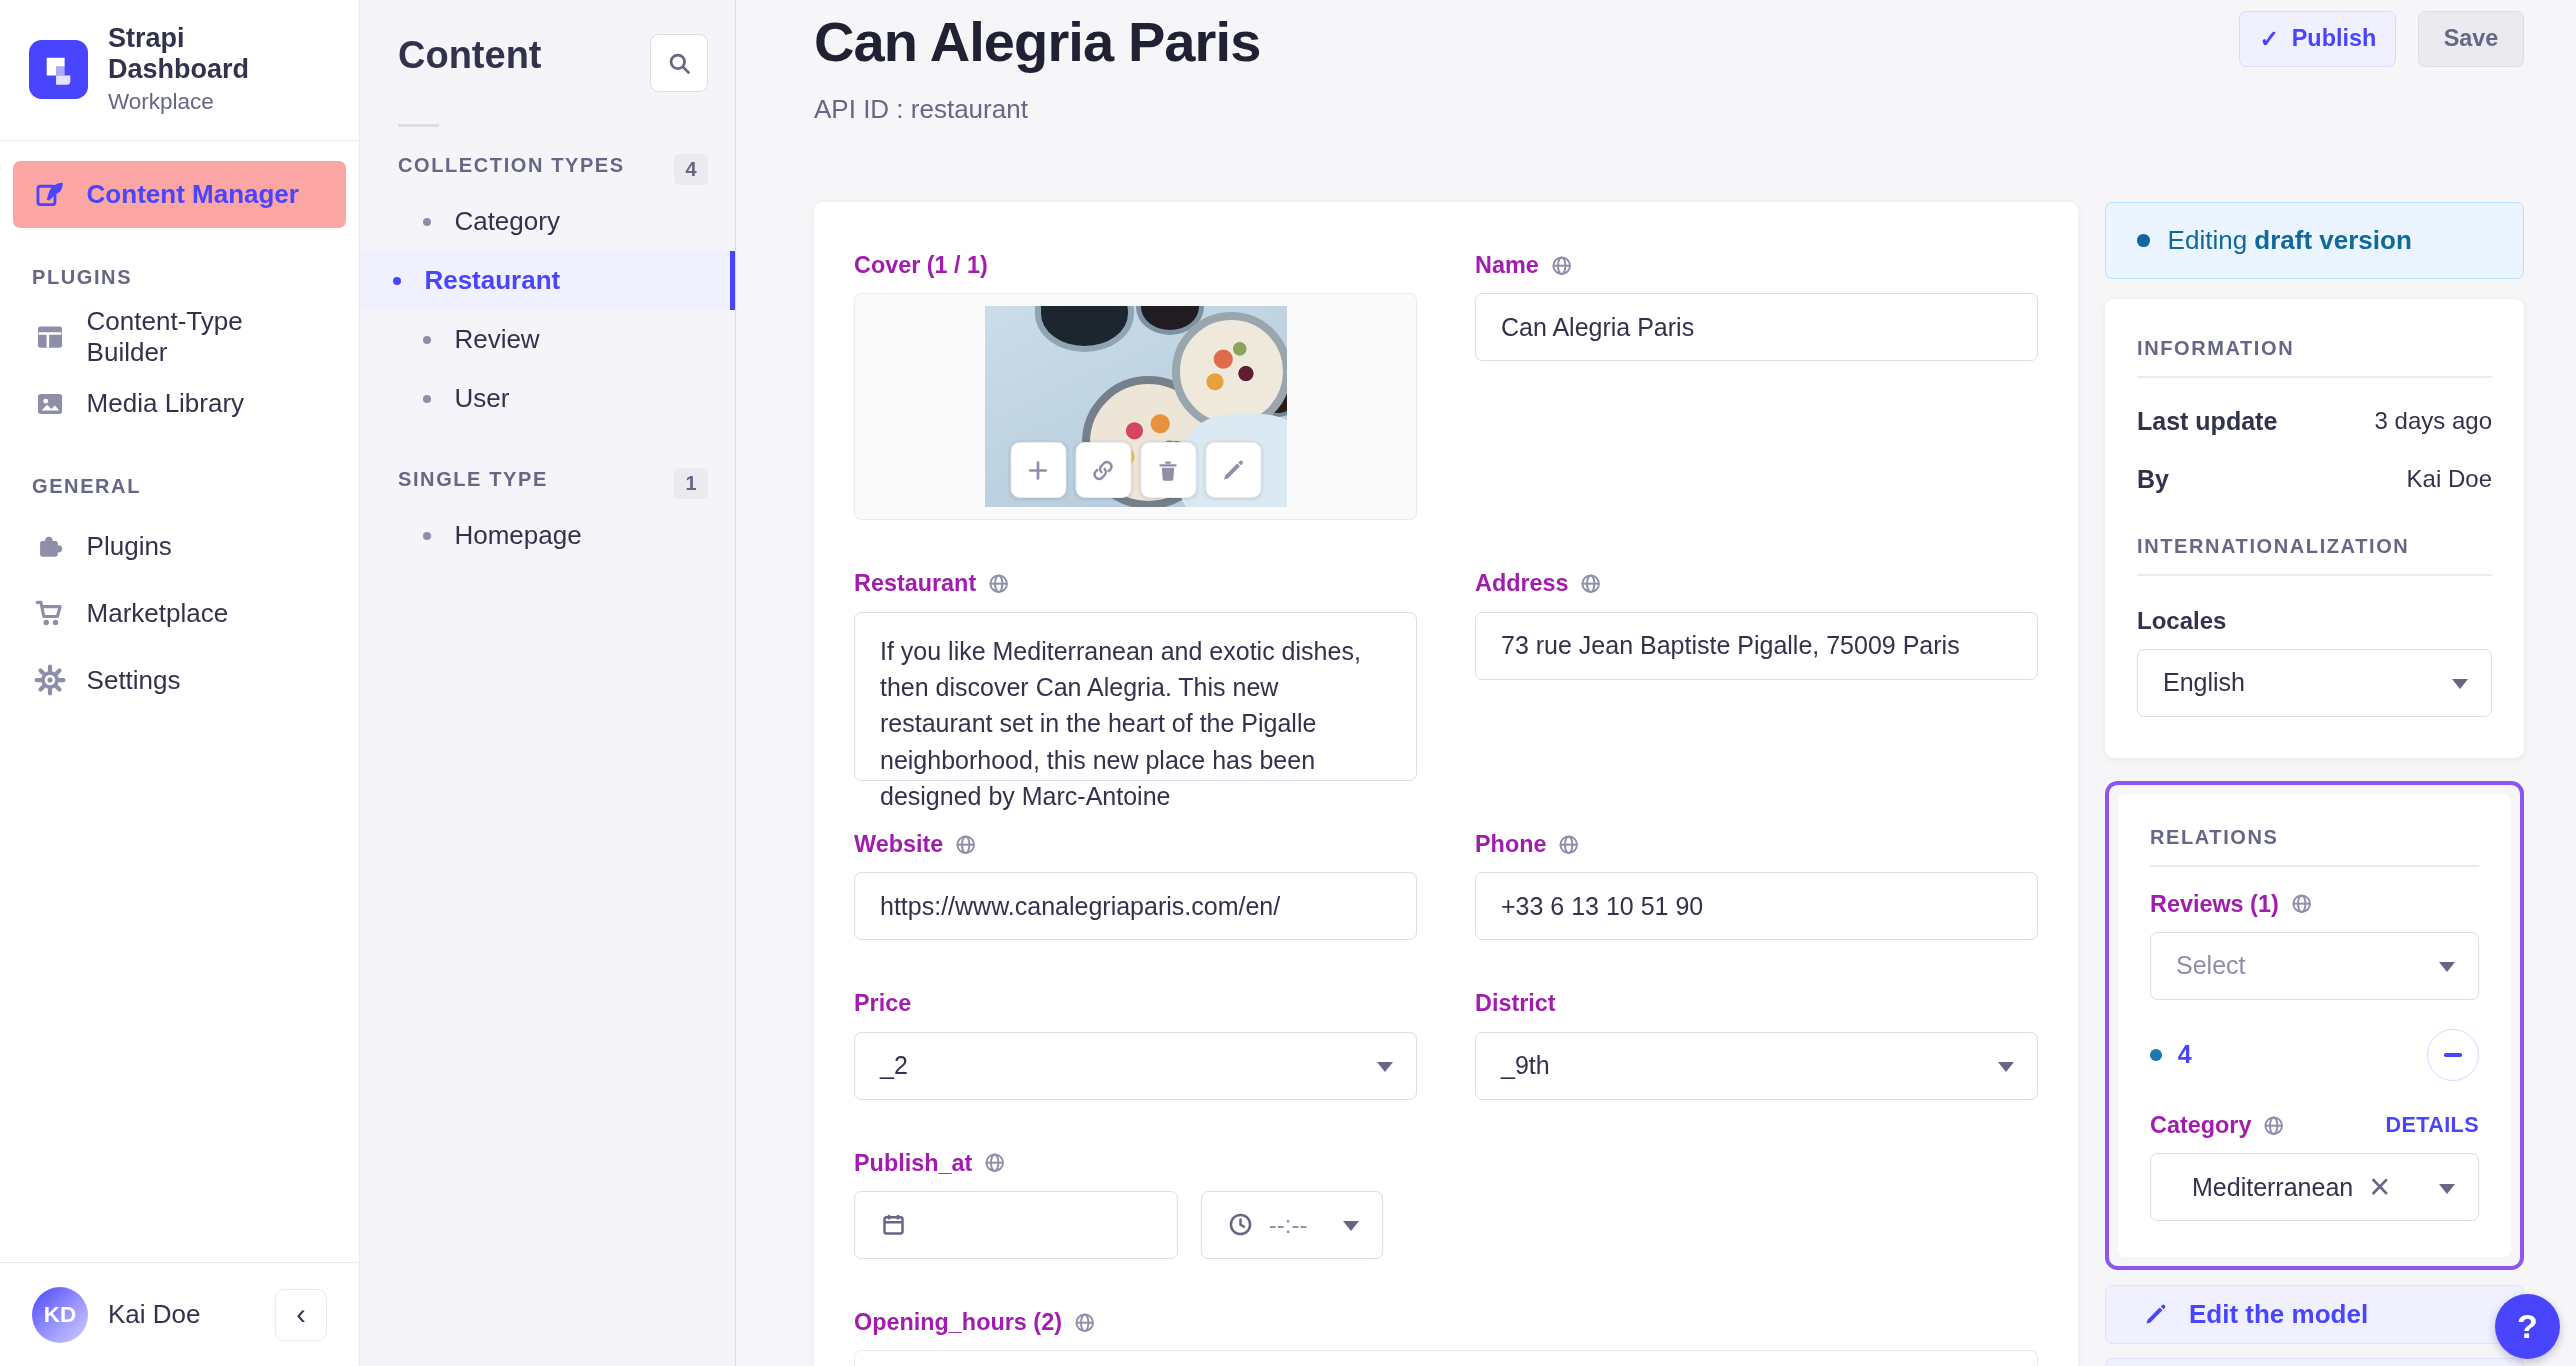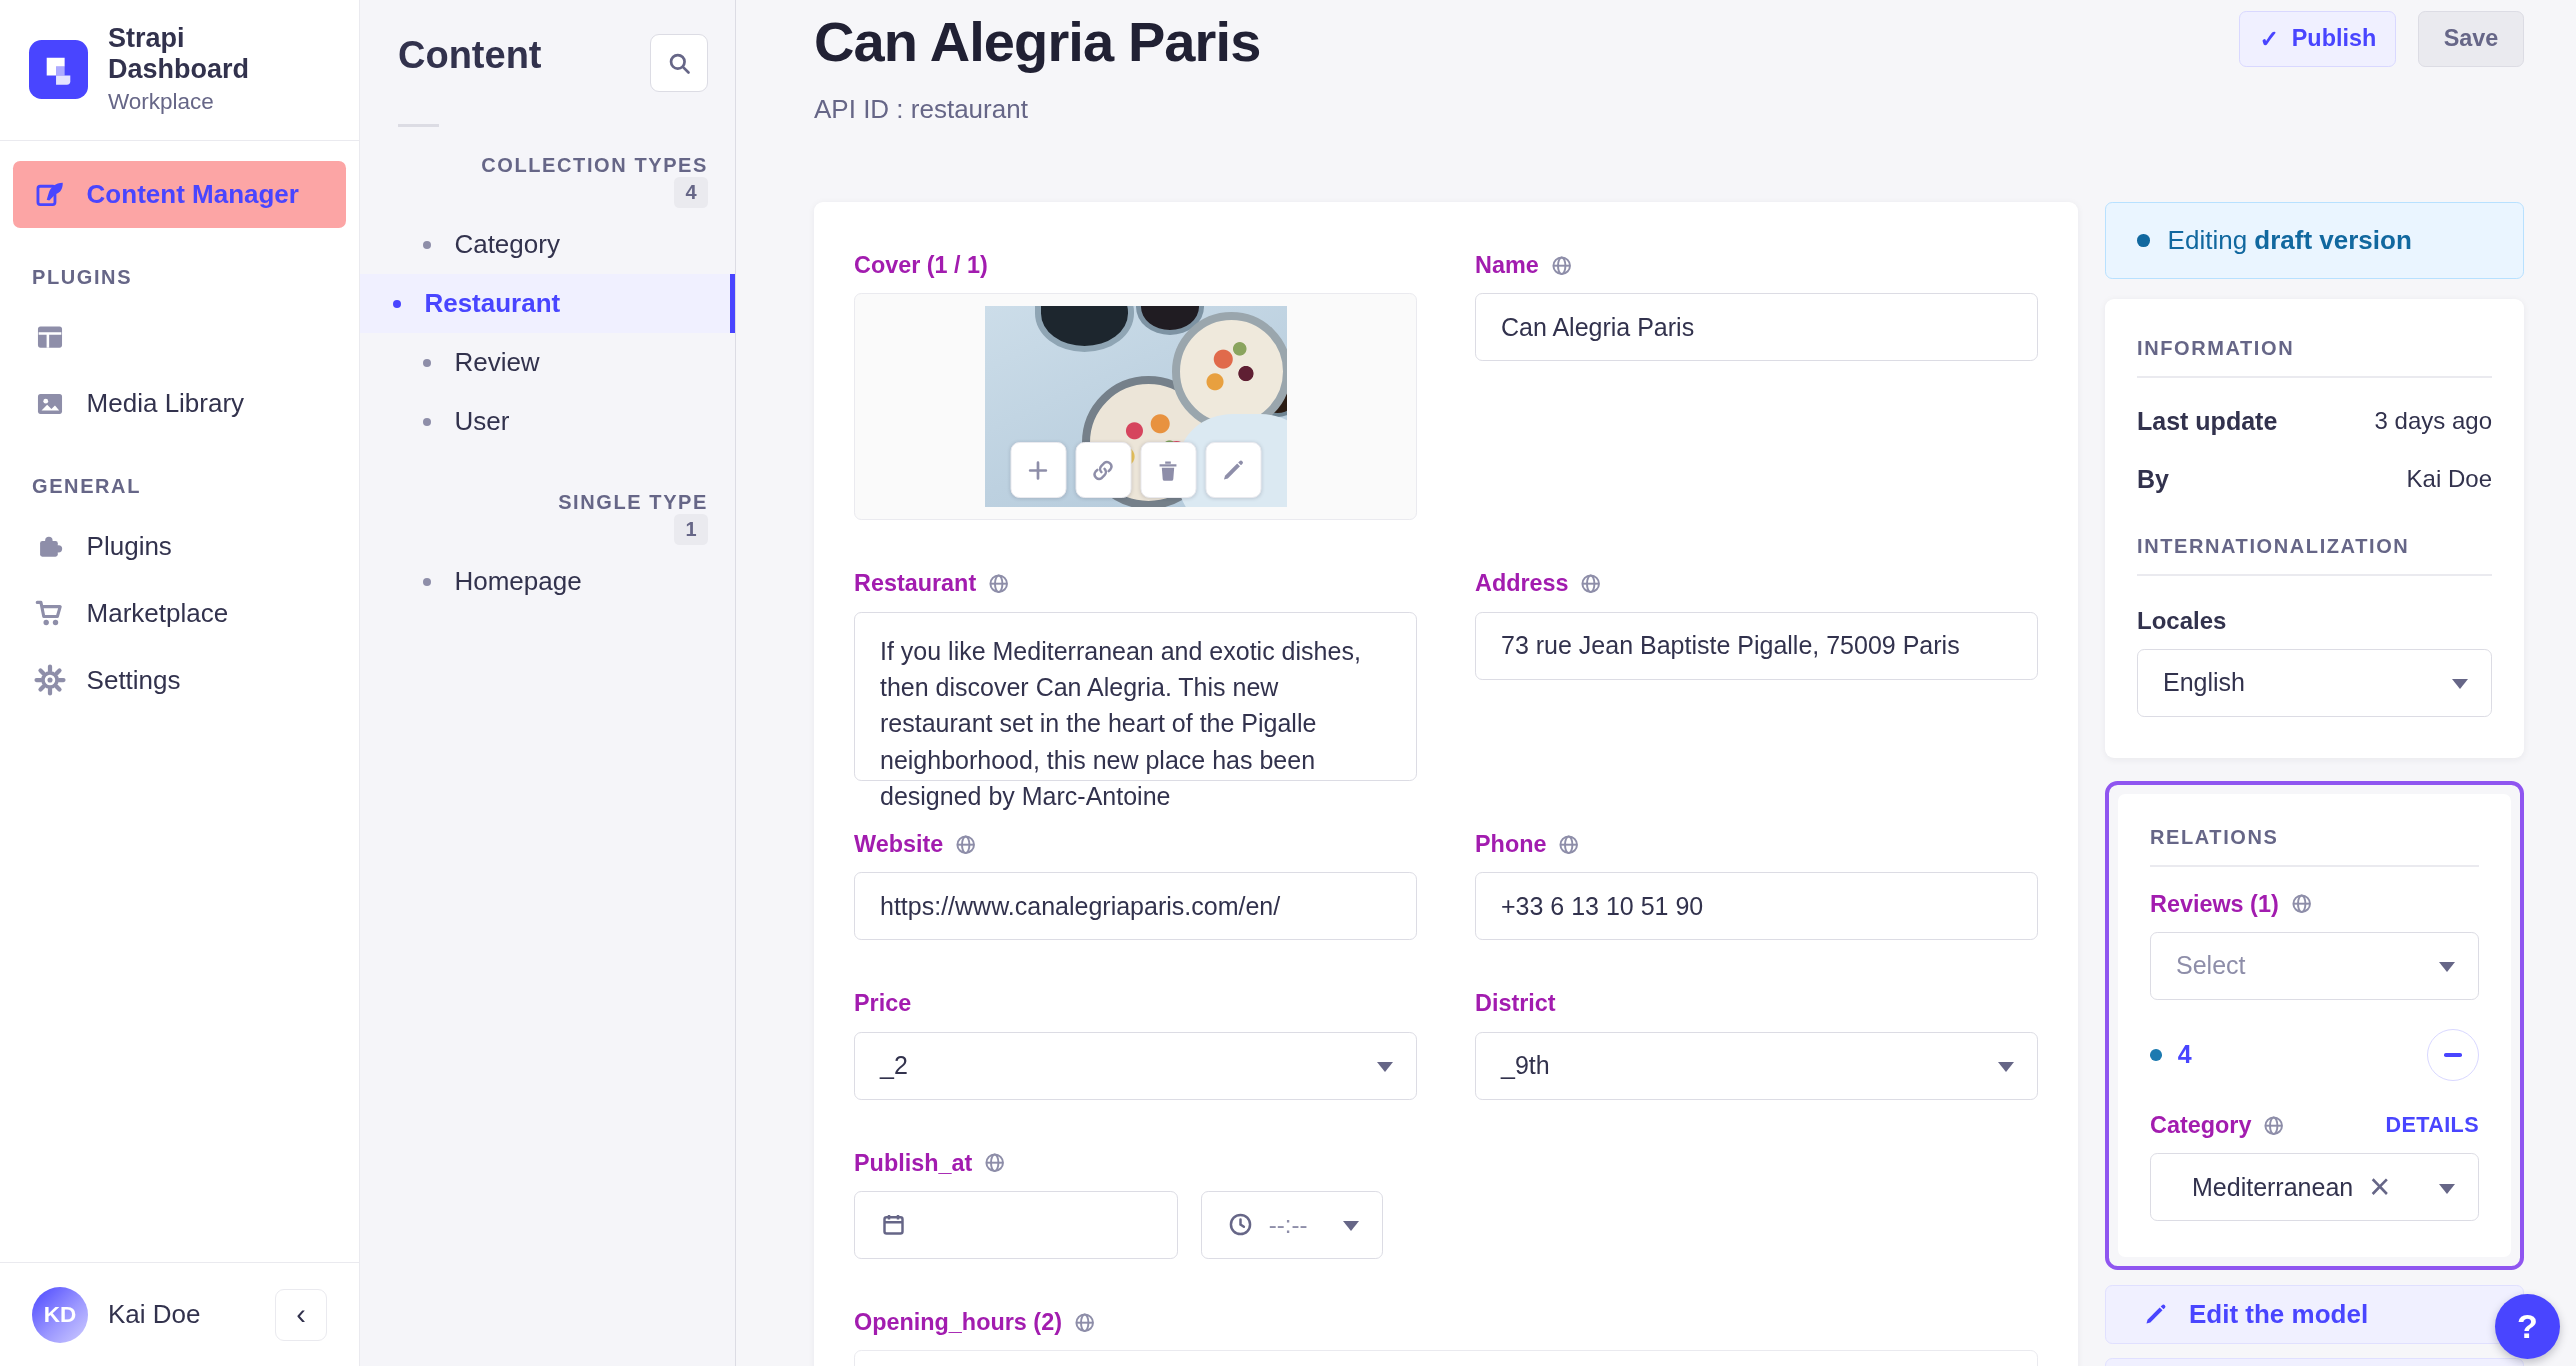--- a/index.html
+++ b/index.html
@@ -24,21 +24,21 @@
   .avatar { width:56px; height:56px; border-radius:50%; background:linear-gradient(135deg,#4945ff 0%,#9a96ff 55%,#cfcdff 100%); color:#fff; font-weight:bold; font-size:22.5px; display:flex; align-items:center; justify-content:center; flex-shrink:0; }
   .footer-name { font-size:26px; color:#32324d; flex:1; }
   .collapse-btn { width:52px; height:52px; background:#fff; border:1.8px solid #eaeaef; border-radius:9px; font-size:29px; color:#32324d; display:flex; align-items:center; justify-content:center; cursor:pointer; }
 
   
   .subnav { width:376px; background:#f5f5f9; border-right:1.8px solid #dcdce4; flex-shrink:0; padding:27px 0 0 0; }
   .subnav-head { display:flex; align-items:flex-start; justify-content:space-between; padding:7.2px 27px 0 38px; }
   .subnav-title { font-size:38px; font-weight:bold; color:#32324d; }
   .search-btn { width:58px; height:58px; background:#fff; border:1.8px solid #dcdce4; border-radius:9px; display:flex; align-items:center; justify-content:center; cursor:pointer; }
   .mini-divider { width:41px; height:2.7px; background:#dcdce4; margin:32px 0 27px 38px; }
-  .group-head { display:flex; align-items:flex-end; justify-content:space-between; padding:0 27px 0 38px; margin:14.4px 0 7.2px 0;flex-direction:column; }
+  .group-head { display:flex; align-items:flex-start; justify-content:space-between; padding:0 27px 0 38px; margin:14.4px 0 7.2px 0; }
   .group-label { font-size:20px; font-weight:bold; letter-spacing:1.6px; color:#666687; }
   .badge { min-width:34px; height:31px; padding:0 7.2px; background:#eaeaef; border-radius:5.4px; color:#666687; font-size:20px; font-weight:bold; display:flex; align-items:center; justify-content:center; }
   .sub-item { display:flex; align-items:center; gap:23.4px; height:59px; padding-left:63px; font-size:26px; color:#32324d; position:relative; cursor:pointer; }
   .sub-item .dot { width:8px; height:8px; border-radius:50%; background:#8e8ea9; flex-shrink:0; }
   .sub-item.active { background:#f0f0ff; color:#4945ff; font-weight:bold;padding-left:33px; }
   .sub-item.active .dot { background:#4945ff; }
   .sub-item.active::after { content:""; position:absolute; right:0; top:0; bottom:0; width:5.4px; background:#4945ff; }
 
   
   .main { flex:1; padding:0 52px 0 78px; display:flex; flex-direction:column; }
@@ -145,20 +145,21 @@
 
       <div class="nav-section">PLUGINS</div>
 
       <div class="nav-item">
         <span class="ic">
           <svg width="34" height="34" viewBox="0 0 24 24">
               <rect x="3.5" y="4.5" width="17" height="15" rx="1.8" fill="currentColor"></rect>
               <path d="M4 9.5h16M10.5 9.5v10" stroke="#fff" stroke-width="1.8"></path>
             </svg>
         </span>
+        <span>Content-Type Builder</span>
       </div>
       <div class="nav-item">
         <span class="ic">
           <svg width="34" height="34" viewBox="0 0 24 24">
               <rect x="3.5" y="5" width="17" height="14" rx="1.8" fill="currentColor"></rect>
               <circle cx="9" cy="10" r="1.7" fill="#fff"></circle>
               <path d="M6 16.5l4-4 3 3 2.5-2.5 3 3.5z" fill="#fff"></path>
             </svg>
         </span>
         <span>Media Library</span>

